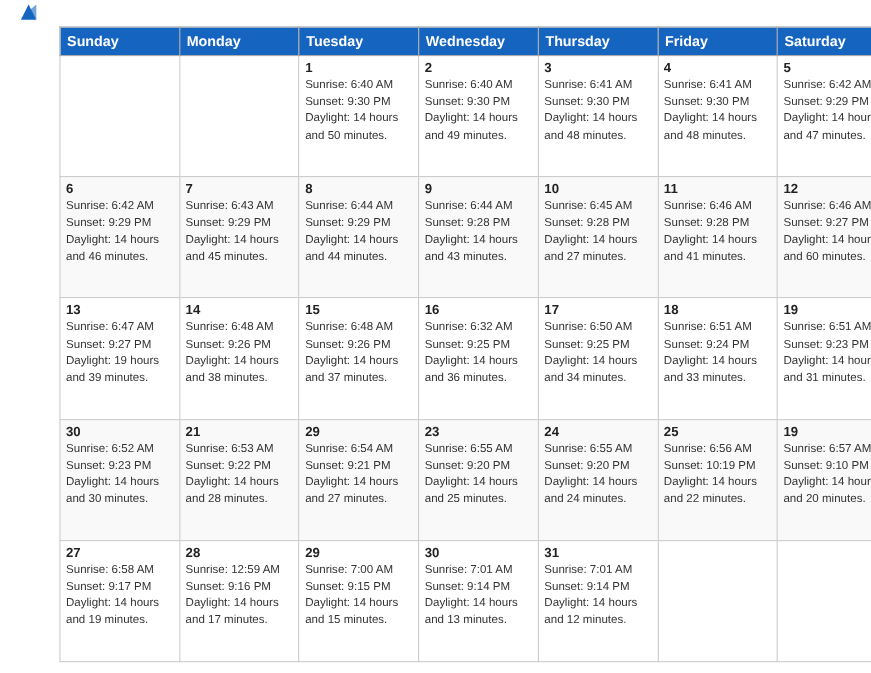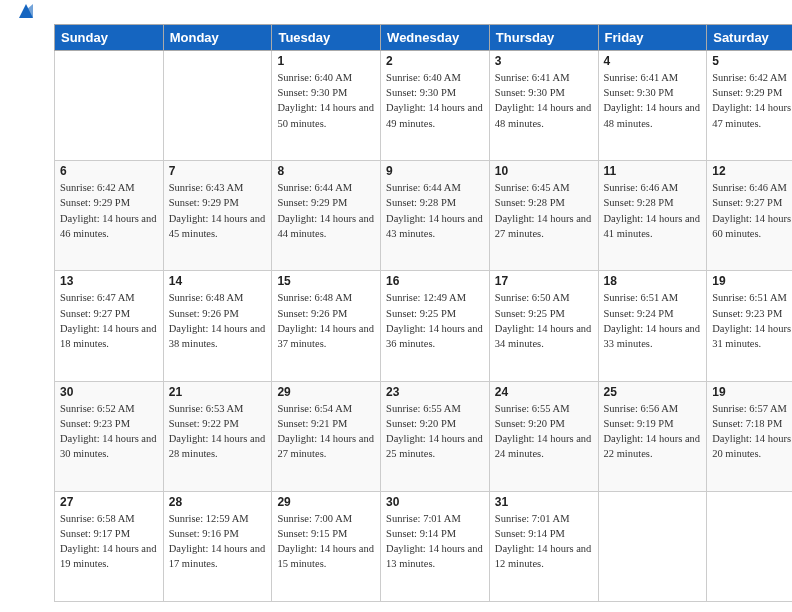--- a/index.html
+++ b/index.html
@@ -87,21 +87,20 @@
     }
     .day-num {
       font-weight: bold;
       font-size: 12px;
       display: block;
       margin-bottom: 2px;
     }
     .day-info {
       line-height: 1.45;
       color: #333;
-      font-family: Liberation Serif, serif;
     }
     .empty-cell {
       background: #fff !important;
     }
   </style>
 </head>
 <body>
 
 <div class="page">
   <div class="header">
@@ -237,21 +236,21 @@
             <span>Daylight: 14 hours and 60 minutes.</span>
           </div>
         </td>
         </tr>
         <tr>
           <td>
           <span class="day-num">13</span>
           <div class="day-info">
             <span>Sunrise: 6:47 AM</span><br>
             <span>Sunset: 9:27 PM</span><br>
-            <span>Daylight: 14 hours and 18 minutes.</span>
+            <span>Daylight: 19 hours and 39 minutes.</span>
           </div>
         </td>
           <td>
           <span class="day-num">14</span>
           <div class="day-info">
             <span>Sunrise: 6:48 AM</span><br>
             <span>Sunset: 9:26 PM</span><br>
             <span>Daylight: 14 hours and 38 minutes.</span>
           </div>
         </td>
@@ -259,21 +258,21 @@
           <span class="day-num">15</span>
           <div class="day-info">
             <span>Sunrise: 6:48 AM</span><br>
             <span>Sunset: 9:26 PM</span><br>
             <span>Daylight: 14 hours and 37 minutes.</span>
           </div>
         </td>
           <td>
           <span class="day-num">16</span>
           <div class="day-info">
-            <span>Sunrise: 12:49 AM</span><br>
+            <span>Sunrise: 6:32 AM</span><br>
             <span>Sunset: 9:25 PM</span><br>
             <span>Daylight: 14 hours and 36 minutes.</span>
           </div>
         </td>
           <td>
           <span class="day-num">17</span>
           <div class="day-info">
             <span>Sunrise: 6:50 AM</span><br>
             <span>Sunset: 9:25 PM</span><br>
             <span>Daylight: 14 hours and 34 minutes.</span>
@@ -334,29 +333,29 @@
           <div class="day-info">
             <span>Sunrise: 6:55 AM</span><br>
             <span>Sunset: 9:20 PM</span><br>
             <span>Daylight: 14 hours and 24 minutes.</span>
           </div>
         </td>
           <td>
           <span class="day-num">25</span>
           <div class="day-info">
             <span>Sunrise: 6:56 AM</span><br>
-            <span>Sunset: 9:19 PM</span><br>
+            <span>Sunset: 10:19 PM</span><br>
             <span>Daylight: 14 hours and 22 minutes.</span>
           </div>
         </td>
           <td>
           <span class="day-num">19</span>
           <div class="day-info">
             <span>Sunrise: 6:57 AM</span><br>
-            <span>Sunset: 7:18 PM</span><br>
+            <span>Sunset: 9:10 PM</span><br>
             <span>Daylight: 14 hours and 20 minutes.</span>
           </div>
         </td>
         </tr>
         <tr>
           <td>
           <span class="day-num">27</span>
           <div class="day-info">
             <span>Sunrise: 6:58 AM</span><br>
             <span>Sunset: 9:17 PM</span><br>

